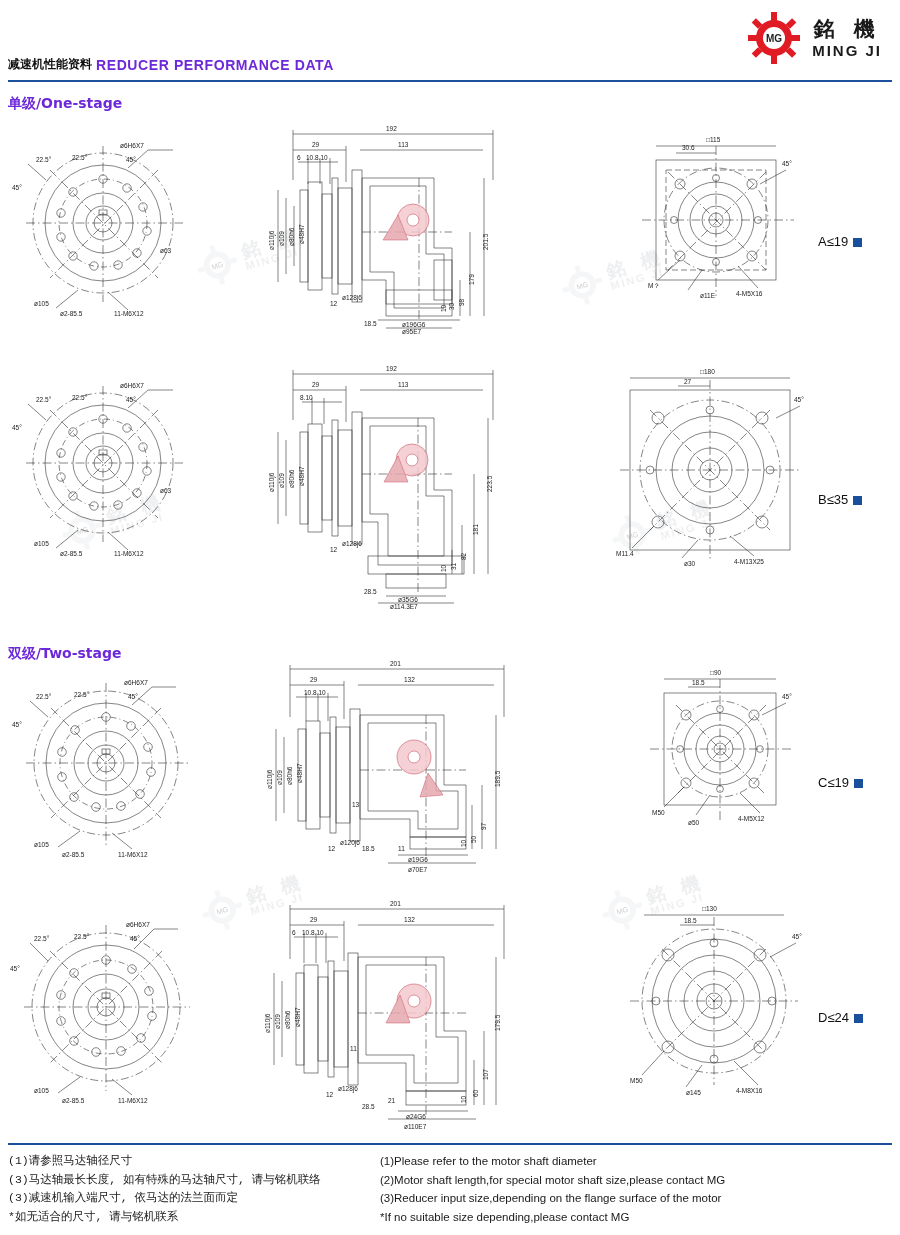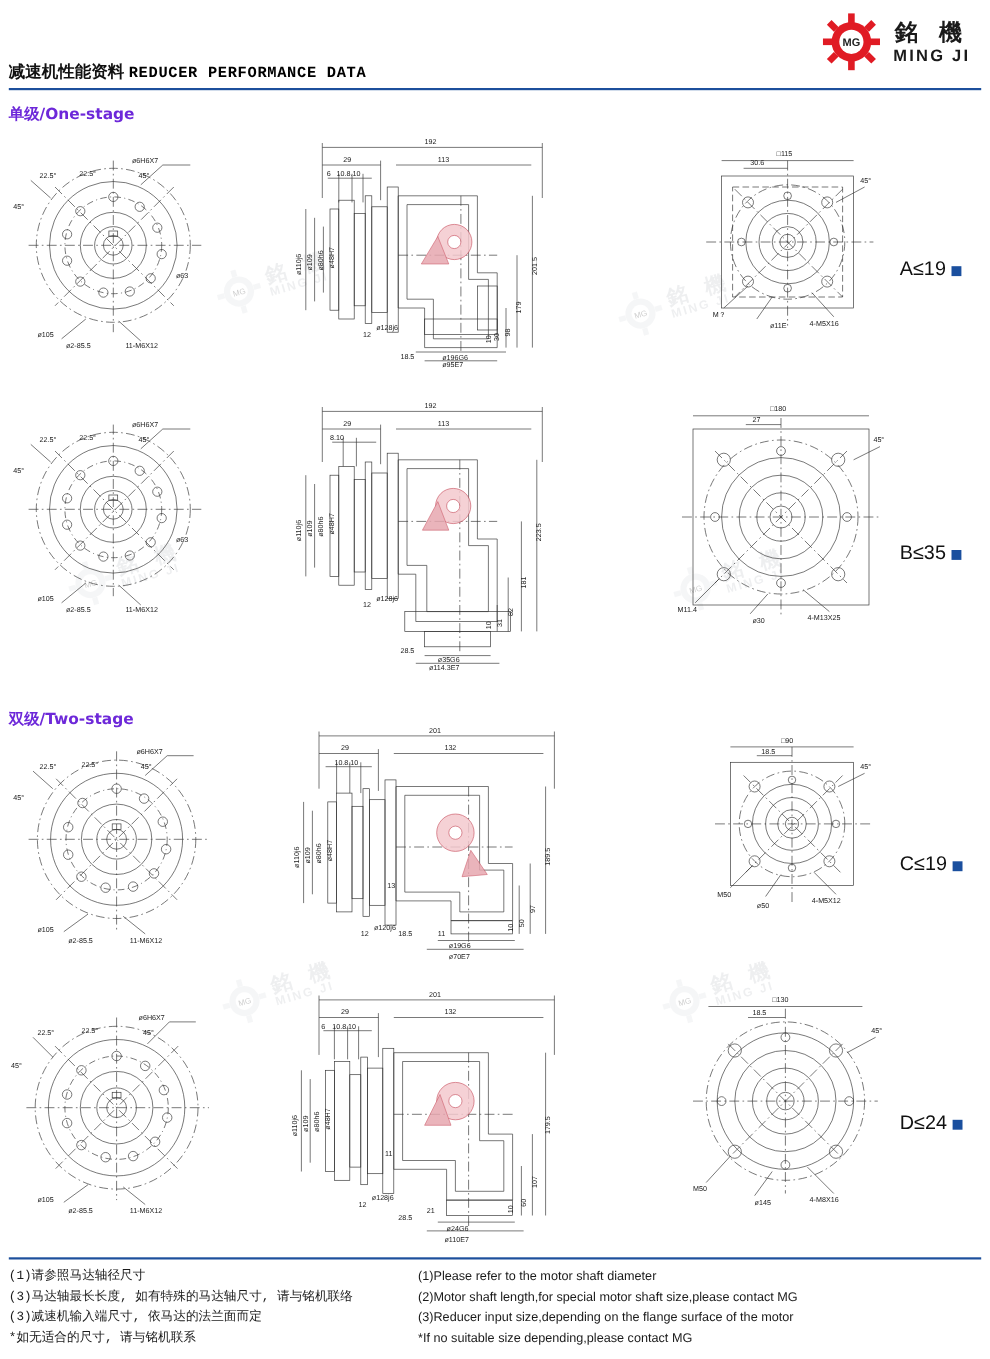--- a/index.html
+++ b/index.html
@@ -31,44 +31,44 @@
   }
   .logo-en{
     font-size:15px;letter-spacing:2px;font-weight:700;color:#1a1a1a;margin-top:3px;
   }
 
   .title-row{
     position:absolute;left:8px;top:56px;width:884px;
     display:flex;align-items:flex-end;
   }
   .title-cn{
-    font-size:15px;font-weight:700;color:#111;letter-spacing:0px;
+    font-size:12px;font-weight:700;color:#111;letter-spacing:0px;
     font-family:Liberation Serif, serif;
   }
   .title-en{
-    font-size:14px;font-weight:700;letter-spacing:.6px;color:#000000;
-    font-family:Liberation Mono, monospace;margin-left:4px;
+    font-size:14px;font-weight:700;letter-spacing:.6px;color:#6d28d9;
+    font-family:Liberation Sans, sans-serif;margin-left:4px;
   }
   .title-rule{
     position:absolute;left:8px;top:80px;width:884px;height:2px;background:#1c4f9c;
   }
 
   
   .sec-label{
     position:absolute;font-size:14px;font-weight:700;color:#6d28d9;
     font-family:"DejaVu Sans", sans-serif;
   }
 
   
   .row{position:absolute;left:8px;width:884px;}
   .cell{position:absolute;top:0;}
 
   
   .code{
-    position:absolute;font-size:18px;color:#111;font-weight:400;
+    position:absolute;font-size:13px;color:#111;font-weight:400;
     font-family:"Liberation Sans", sans-serif;white-space:nowrap;
   }
   .code .sq{
     display:inline-block;width:9px;height:9px;background:#1a4f9e;margin-left:5px;
     vertical-align:-1px;
   }
 
   
   .wm{
     position:absolute;opacity:.30;pointer-events:none;

